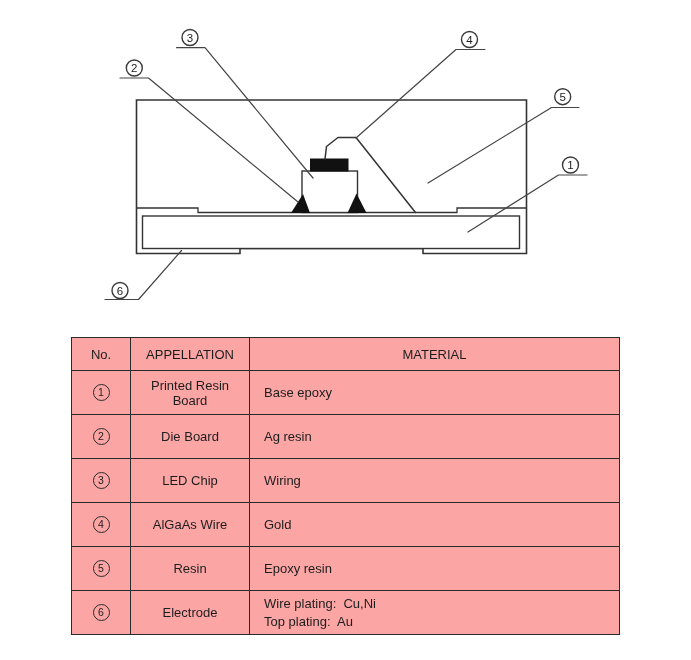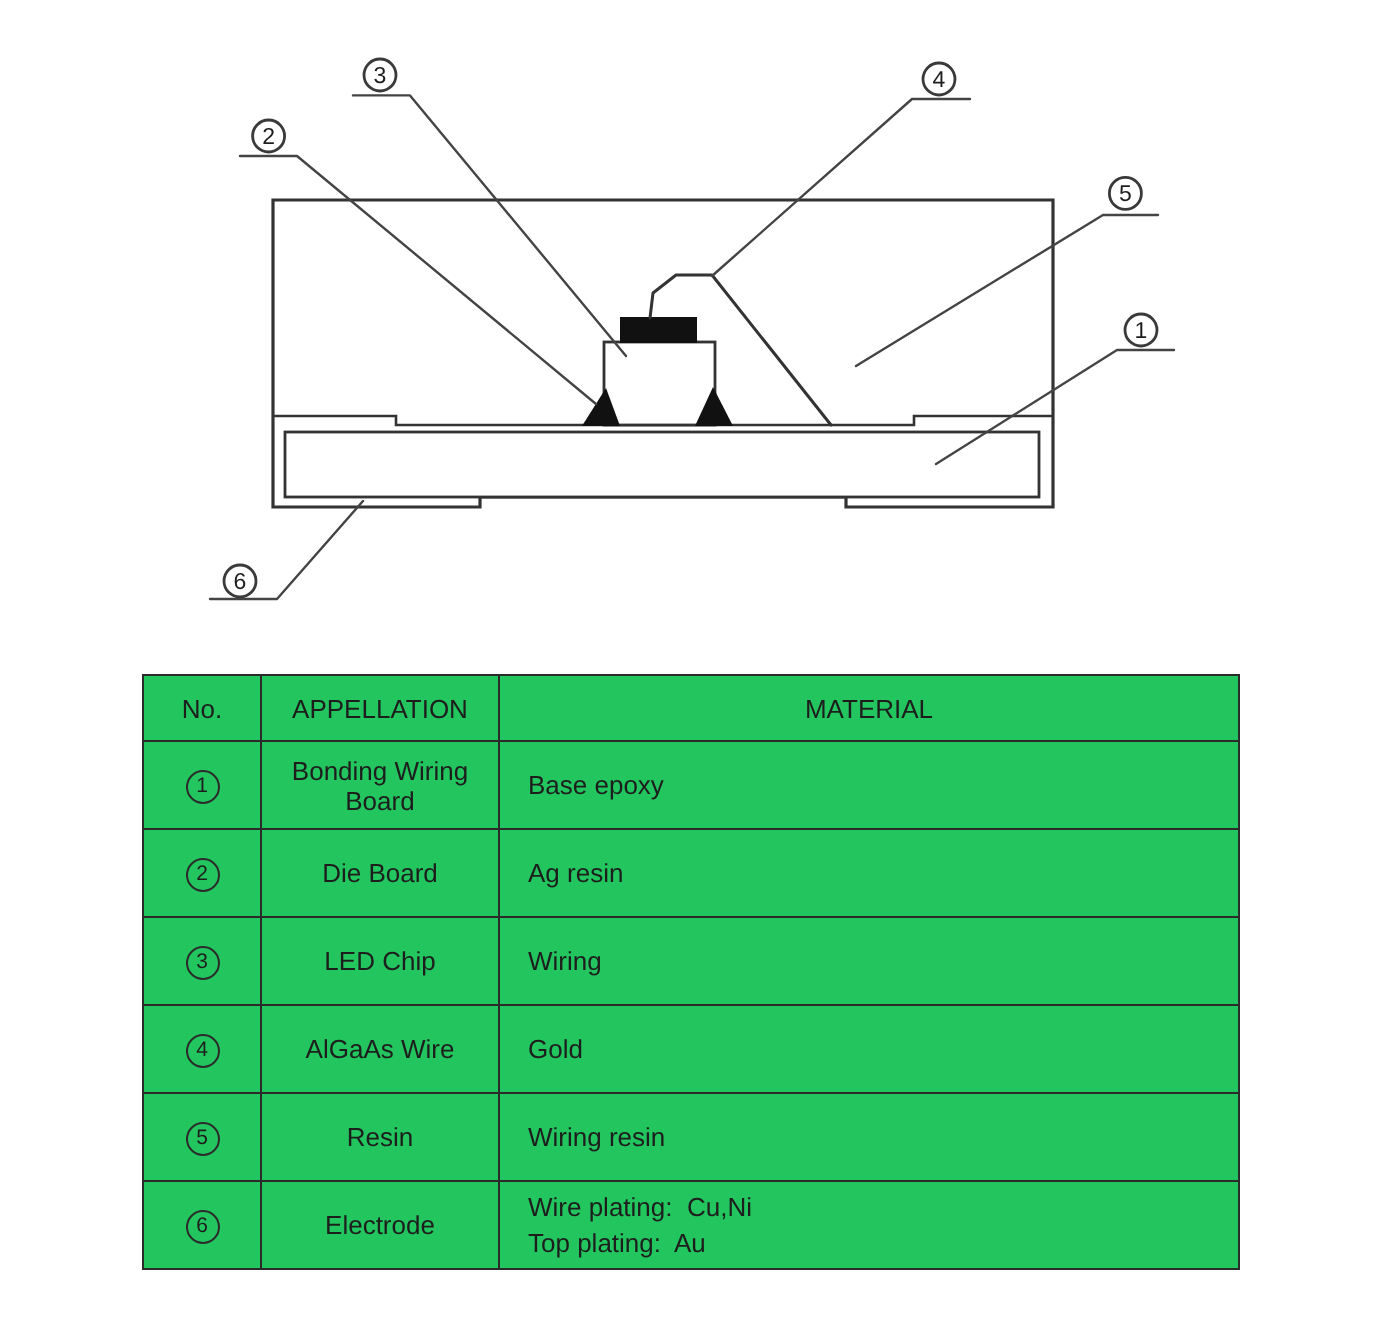--- a/index.html
+++ b/index.html
@@ -38,21 +38,21 @@
     top: 337px;
     width: 548px;
     border-collapse: collapse;
     table-layout: fixed;
     font-size: 13px;
     color: #1d1d1d;
   }
   .parts-table th, .parts-table td {
     border: 1.5px solid #2b2b2b;
     font-weight: normal;
-    background: #22c55e;
+    background: #fca5a5;
   }
   .parts-table thead tr { height: 33px; }
   .parts-table tbody tr { height: 44px; }
   .col-no { width: 59px; }
   .col-app { width: 119px; }
   .col-mat { width: 370px; }
   .cell-center { text-align: center; vertical-align: middle; }
   .cell-material {
     text-align: left;
     vertical-align: middle;
@@ -138,21 +138,21 @@
         <th class="cell-center">No.</th>
         <th class="cell-center">APPELLATION</th>
         <th class="cell-center">MATERIAL</th>
       </tr>
     </thead>
     <tbody>
       <tr>
         <td class="cell-center">
           <span class="circled-num">1</span>
         </td>
-        <td class="cell-center">Bonding Wiring Board</td>
+        <td class="cell-center">Printed Resin Board</td>
         <td class="cell-material">Base epoxy</td>
       </tr>
       <tr>
         <td class="cell-center">
           <span class="circled-num">2</span>
         </td>
         <td class="cell-center">Die Board</td>
         <td class="cell-material">Ag resin</td>
       </tr>
       <tr>
@@ -167,21 +167,21 @@
           <span class="circled-num">4</span>
         </td>
         <td class="cell-center">AlGaAs Wire</td>
         <td class="cell-material">Gold</td>
       </tr>
       <tr>
         <td class="cell-center">
           <span class="circled-num">5</span>
         </td>
         <td class="cell-center">Resin</td>
-        <td class="cell-material">Wiring resin</td>
+        <td class="cell-material">Epoxy resin</td>
       </tr>
       <tr>
         <td class="cell-center">
           <span class="circled-num">6</span>
         </td>
         <td class="cell-center">Electrode</td>
         <td class="cell-material">Wire plating:  Cu,Ni
 Top plating:  Au</td>
       </tr>
     </tbody>

